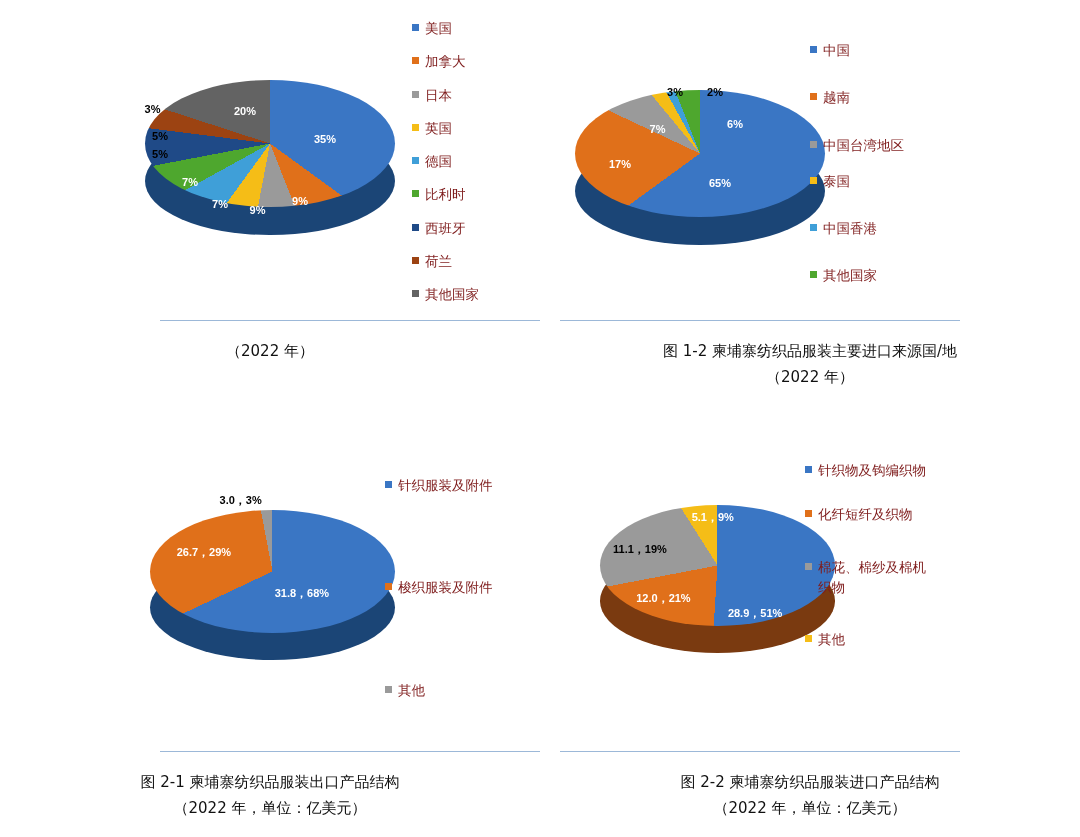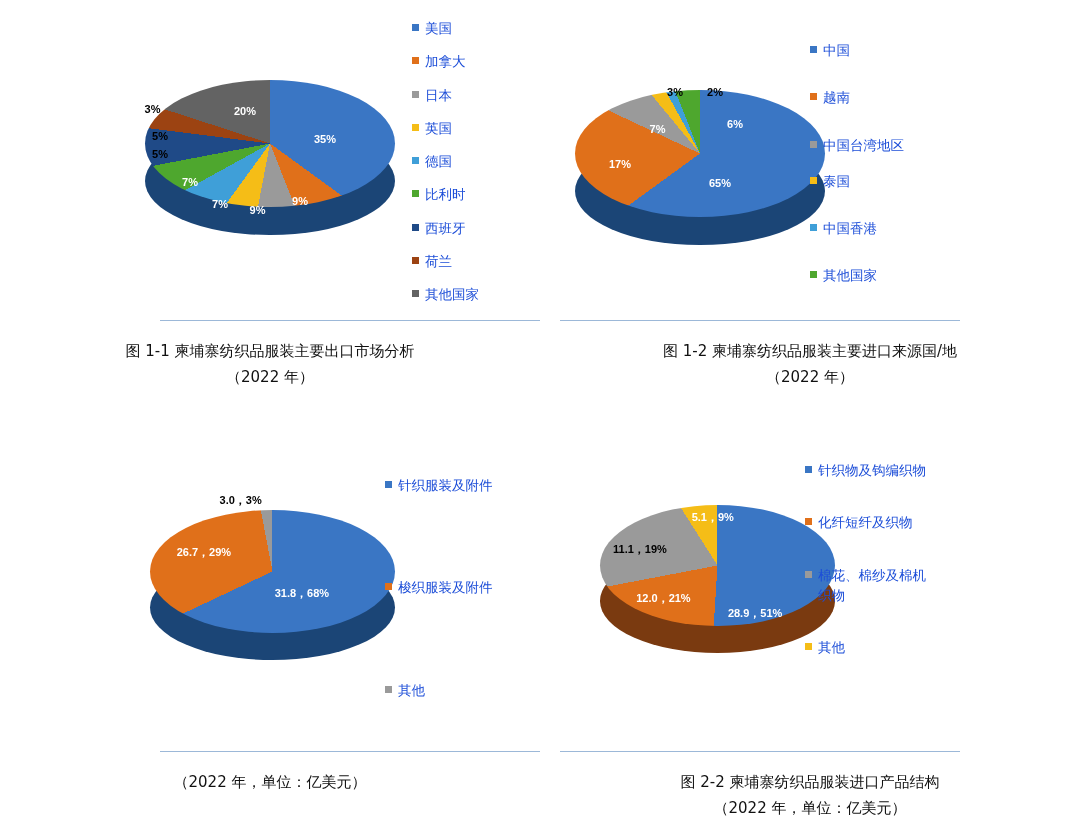--- a/index.html
+++ b/index.html
@@ -48,21 +48,21 @@
 
   
   .legend{position:absolute;font-size:14px;line-height:1.5;}
   .legend .li{display:flex;align-items:flex-start;margin-bottom:13px;}
   .legend .sw{
     width:7px;height:7px;margin-top:6px;margin-right:6px;flex:0 0 auto;
     display:inline-block;
   }
   .legend .lb{
     font-family:"DejaVu Sans", sans-serif;
-    font-size:13.5px;color:#1d4ed8;max-width:105px;
+    font-size:13.5px;color:#7f1d1d;max-width:105px;
   }
 
   
   .rule{
     position:absolute;height:1px;background:#9cb8d8;
   }
   .caption{
     position:absolute;width:100%;text-align:center;
     font-family:"DejaVu Sans", sans-serif;
     font-size:15px;line-height:1.75;color:#111;
@@ -139,21 +139,20 @@
         </div>
         <div class="li">
           <span class="sw" style="background:#636363;"></span>
           <span class="lb">其他国家</span>
         </div>
       </div>
     </div>
 
     <div class="rule" style="left:160px;top:320px;width:380px;"></div>
     <div class="caption" style="top:338px;">
-      <span class="l2">图 1-1 柬埔寨纺织品服装主要出口市场分析</span>
       <span class="l2">（2022 年）</span>
     </div>
   </div>
 
   <div class="quad q-tr">
     <div class="chart-area">
 
       <div class="pie-wrap" style="left:35px;top:90px;width:250px;height:155px;">
         <div class="pie3d">
           <div class="pie-side" style="background:#1b4576;"></div>
@@ -239,20 +238,21 @@
         </div>
         <div class="li">
           <span class="sw" style="background:#9a9a9a;"></span>
           <span class="lb">其他</span>
         </div>
       </div>
     </div>
 
     <div class="rule" style="left:160px;top:331px;width:380px;"></div>
     <div class="caption" style="top:349px;">
+      <span class="l2">图 2-1 柬埔寨纺织品服装出口产品结构</span>
       <span class="l2">（2022 年，单位：亿美元）</span>
     </div>
   </div>
 
   <div class="quad q-br">
     <div class="chart-area lower">
 
       <div class="pie-wrap" style="left:60px;top:85px;width:235px;height:148px;">
         <div class="pie3d">
           <div class="pie-side" style="background:#7a3a10;"></div>
@@ -264,21 +264,21 @@
           <div class="pie-labels">
             <span style="left:66%;top:42%;margin-top:46px;">28.9，51%</span>
             <span style="left:27%;top:63%;">12.0，21%</span>
             <span class="dark" style="left:17%;top:30%;">11.1，19%</span>
             <span style="left:48%;top:8%;">5.1，9%</span>
           </div>
         </div>
       </div>
 
       <div class="legend" style="left:265px;top:40px;">
-        <div class="li" style="margin-bottom:32px;">
+        <div class="li" style="margin-bottom:24px;">
           <span class="sw" style="background:#3a76c4;"></span>
           <span class="lb" style="max-width:120px;">针织物及钩编织物</span>
         </div>
         <div class="li" style="margin-bottom:32px;">
           <span class="sw" style="background:#e0701a;"></span>
           <span class="lb" style="max-width:120px;">化纤短纤及织物</span>
         </div>
         <div class="li" style="margin-bottom:32px;">
           <span class="sw" style="background:#9a9a9a;"></span>
           <span class="lb" style="max-width:120px;">棉花、棉纱及棉机织物</span>

